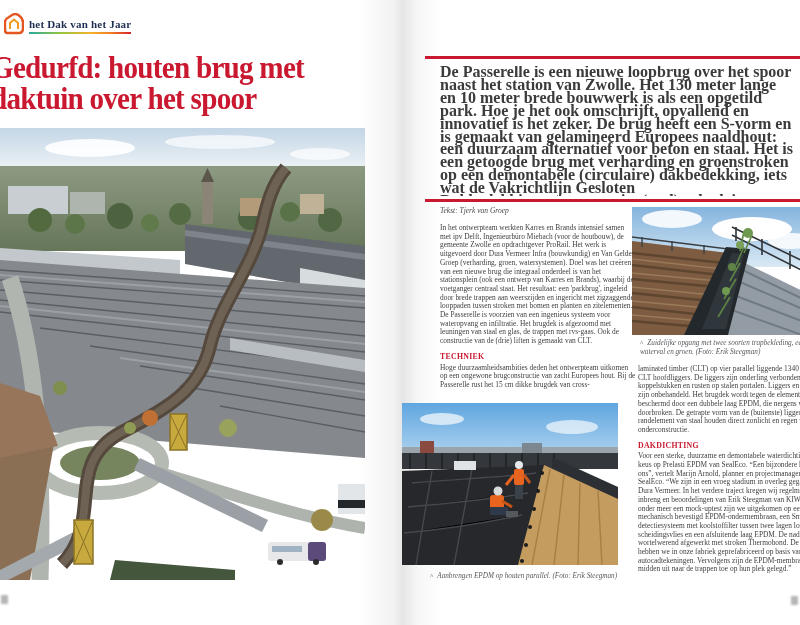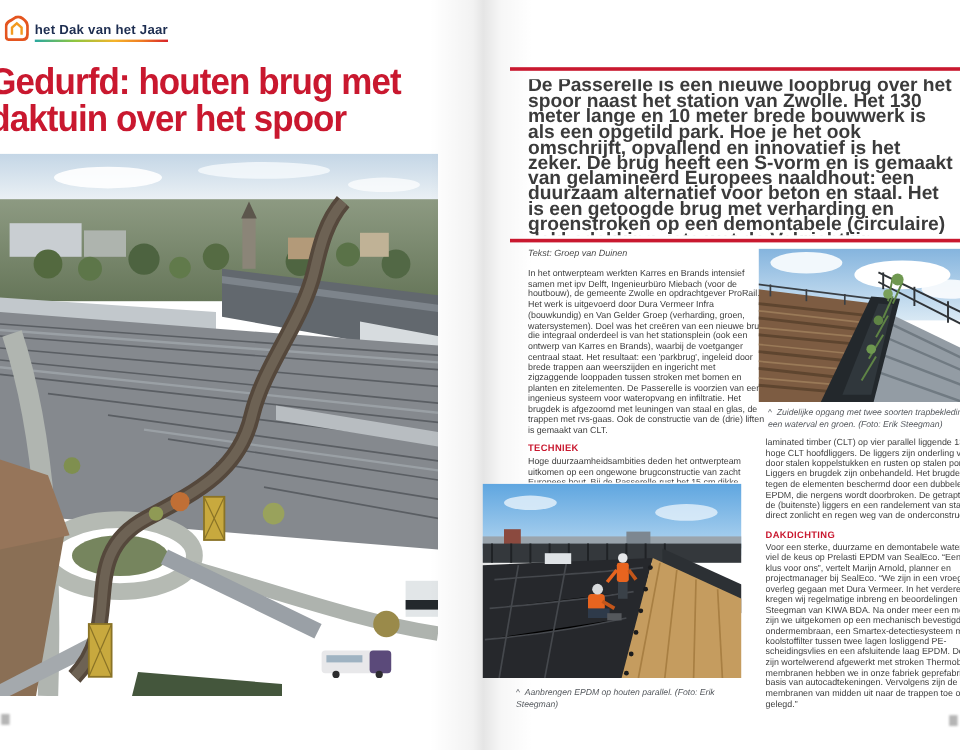--- a/index.html
+++ b/index.html
@@ -1,17 +1,17 @@
 <!DOCTYPE html>
 <html><head>
 <meta charset="utf-8">
 <style>
   html,body{margin:0;padding:0;background:#ffffff;}
   #spread{position:relative;width:800px;height:625px;background:#ffffff;overflow:hidden;
-          font-family:Liberation Sans, sans-serif;}
+          font-family:Liberation Serif, serif;}
   
   #fold{position:absolute;left:358px;top:0;width:86px;height:625px;pointer-events:none;
         background:linear-gradient(90deg,rgba(0,0,0,0) 0%,rgba(0,0,0,0.05) 42%,rgba(0,0,0,0.10) 52%,rgba(0,0,0,0.03) 70%,rgba(0,0,0,0) 100%);}
   .corner-mark{position:absolute;width:7px;height:9px;background:rgba(90,90,90,0.45);filter:blur(1px);}
   
   #logo{position:absolute;left:4px;top:13px;display:flex;align-items:center;gap:5px;}
   #logo .logo-text-wrap{display:flex;flex-direction:column;}
   #logo .logo-title{font-size:11px;font-weight:bold;color:#1d2d50;letter-spacing:0.2px;white-space:nowrap;}
   #logo .logo-underline{margin-top:2px;height:2px;width:100%;
         background:linear-gradient(90deg,#2aa8a0 0%,#8fc63f 30%,#f5b32a 60%,#ef7d23 80%,#d8232a 100%);}
@@ -163,21 +163,21 @@
       <rect x="338" y="372" width="27" height="8" fill="#23282c"></rect>
     </svg>
 
   </div>
 
   <div id="fold"></div>
 
   <div class="rule" id="rule-top"></div>
   <div id="intro">De Passerelle is een nieuwe loopbrug over het spoor naast het station van Zwolle. Het 130 meter lange en 10 meter brede bouwwerk is als een opgetild park. Hoe je het ook omschrijft, opvallend en innovatief is het zeker. De brug heeft een S-vorm en is gemaakt van gelamineerd Europees naaldhout: een duurzaam alternatief voor beton en staal. Het is een getoogde brug met verharding en groenstroken op een demontabele (circulaire) dakbedekking, iets wat de Vakrichtlijn Gesloten Dakbedekkingssystemen niet (snel) zal adviseren. Bovendien is waterretentie opgenomen in het dakpakket. Geen voor de hand liggende keuzes, maar ze zijn weloverwogen gemaakt.</div>
   <div class="rule" id="rule-bottom"></div>
-  <div id="byline">Tekst: Groep van Duinen</div>
+  <div id="byline">Tekst: Tjerk van Groep</div>
 
   <div class="bodycol" id="col1">
     <p>In het ontwerpteam werkten Karres en Brands intensief samen met ipv Delft, Ingenieurbüro Miebach (voor de houtbouw), de gemeente Zwolle en opdrachtgever ProRail. Het werk is uitgevoerd door Dura Vermeer Infra (bouwkundig) en Van Gelder Groep (verharding, groen, watersystemen). Doel was het creëren van een nieuwe brug die integraal onderdeel is van het stationsplein (ook een ontwerp van Karres en Brands), waarbij de voetganger centraal staat. Het resultaat: een 'parkbrug', ingeleid door brede trappen aan weerszijden en ingericht met zigzaggende looppaden tussen stroken met bomen en planten en zitelementen. De Passerelle is voorzien van een ingenieus systeem voor wateropvang en infiltratie. Het brugdek is afgezoomd met leuningen van staal en glas, de trappen met rvs-gaas. Ook de constructie van de (drie) liften is gemaakt van CLT.</p>
     <div class="section-title">TECHNIEK</div>
     <p>Hoge duurzaamheidsambities deden het ontwerpteam uitkomen op een ongewone brugconstructie van zacht Europees hout. Bij de Passerelle rust het 15 cm dikke brugdek van cross-</p>
   </div>
 
   <div class="photo" id="photo-stairs">
     <svg width="175" height="128" viewBox="0 0 175 128">
       <defs>

